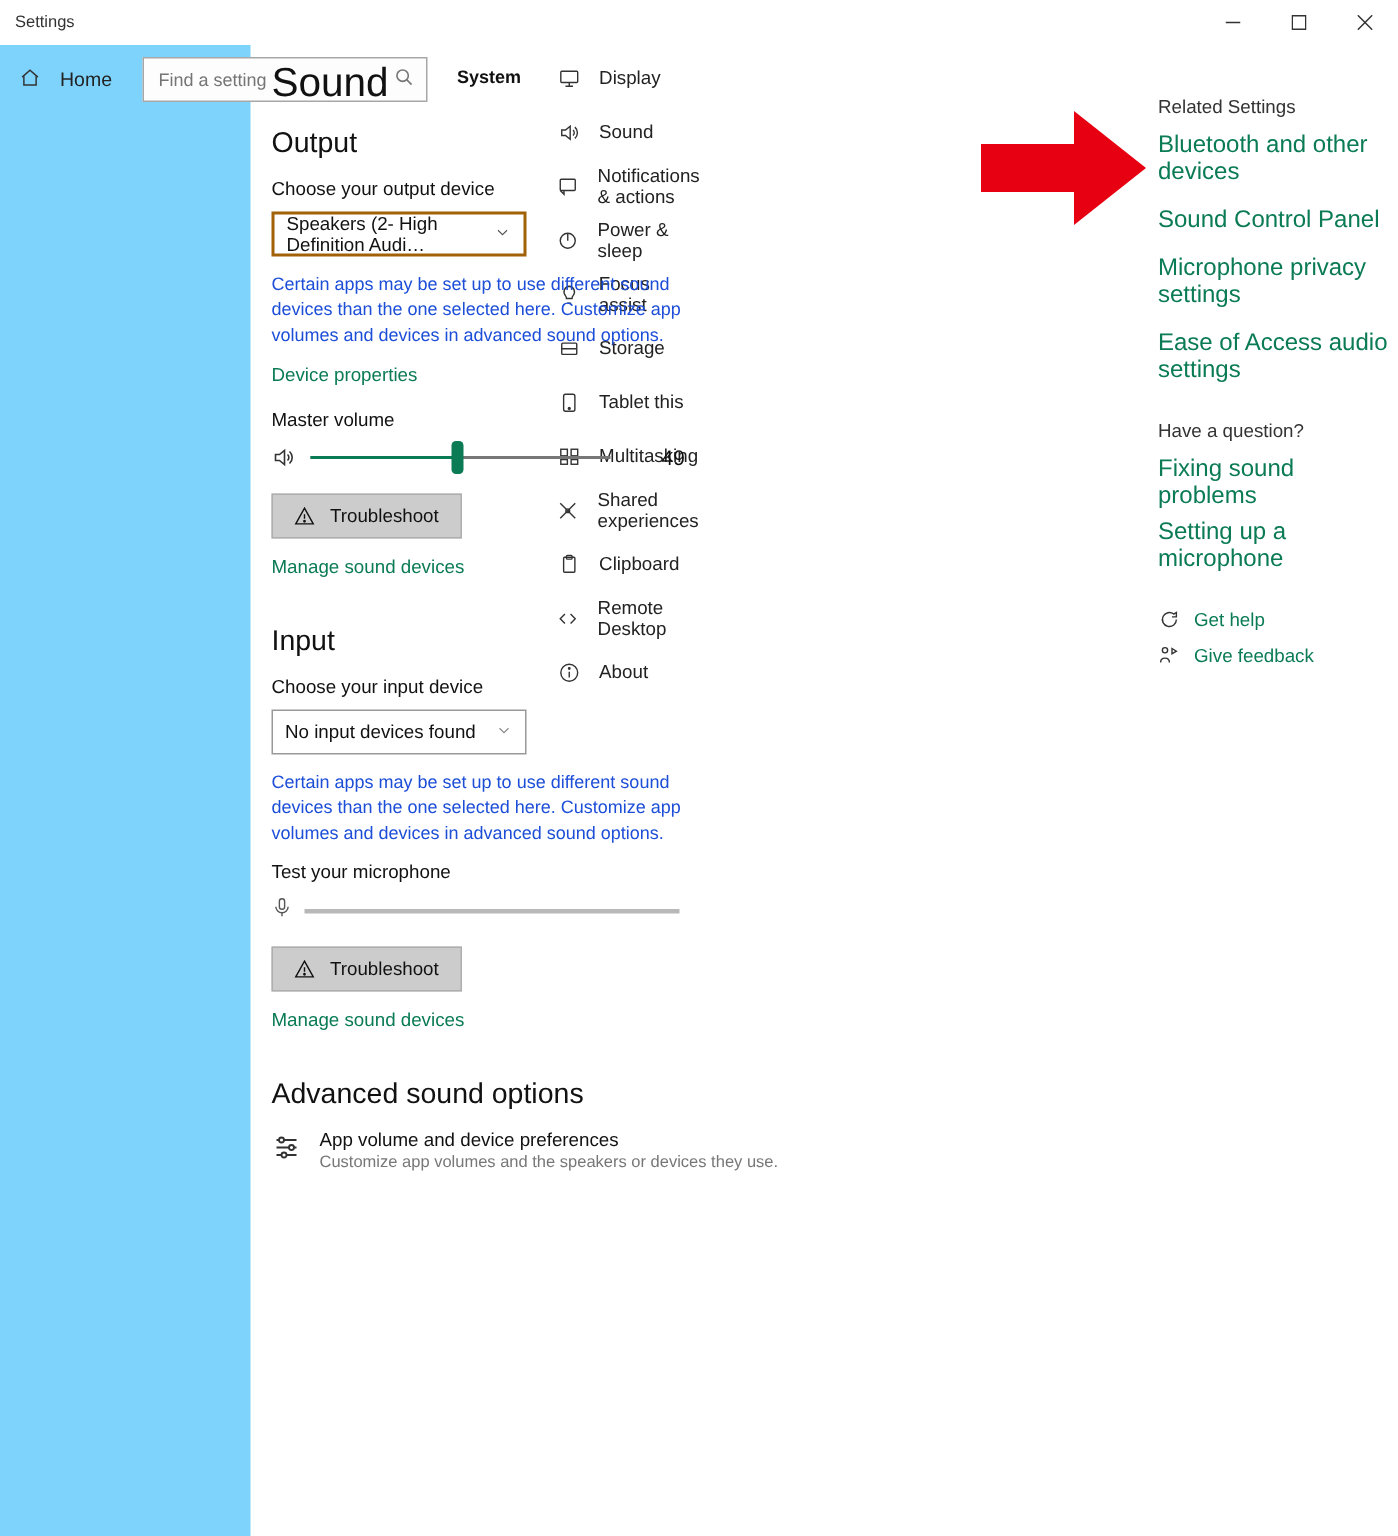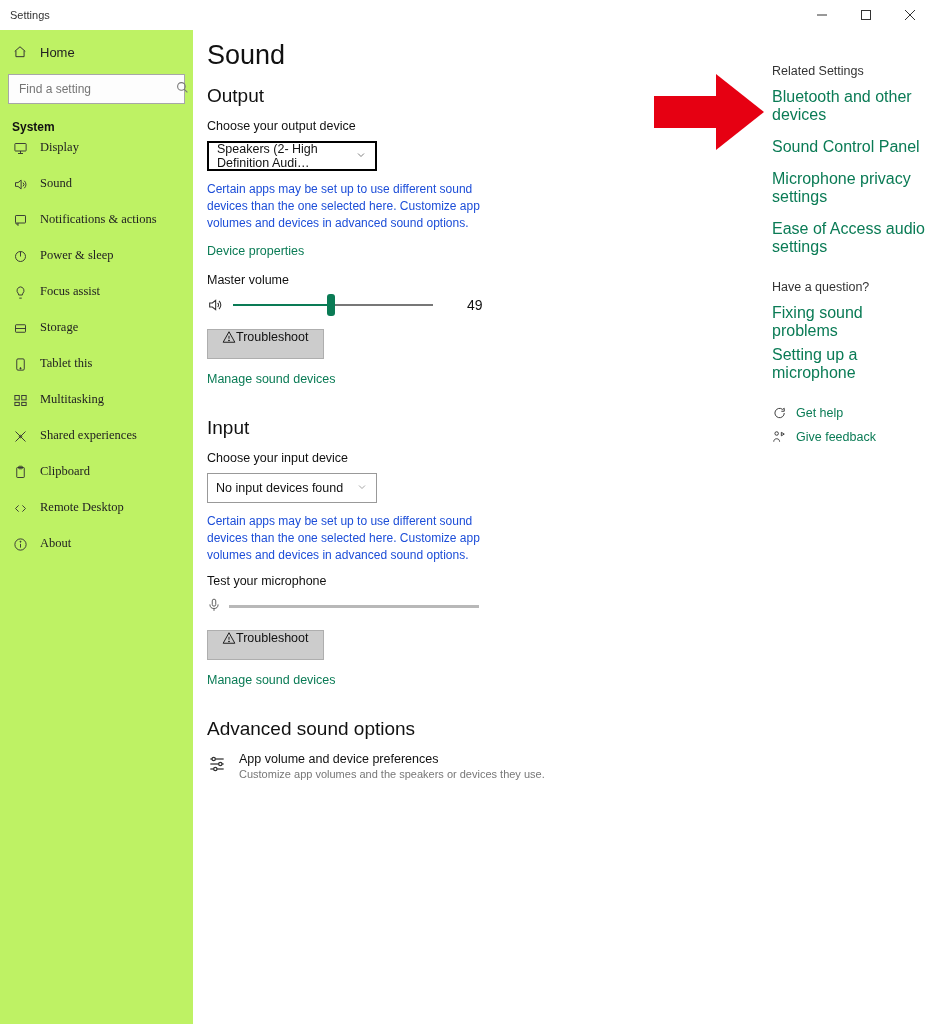--- a/index.html
+++ b/index.html
@@ -4,50 +4,50 @@
 <style>
   * { box-sizing: border-box; }
   html, body { margin:0; padding:0; width:932px; height:1024px; font-family:"Segoe UI",Arial,sans-serif; background:#fff; color:#000; }
   
   .titlebar { height:30px; display:flex; align-items:center; justify-content:space-between; padding:0 0 0 10px; font-size:11px; color:#333;}
   .win-controls { display:flex; align-items:center; height:30px;}
   .win-btn { width:44px; height:30px; display:flex; align-items:center; justify-content:center; color:#555;}
   .win-btn svg { display:block;}
   
   .app { display:flex; height:calc(1024px - 30px);}
-  .sidebar { width:193px; background:#bef264; display:flex; flex-direction:column; padding:4px 0 0 0;}
+  .sidebar { width:167px; background:#7dd3fc; display:flex; flex-direction:row; padding:4px 0 0 0;}
   .home-row { display:flex; align-items:center; height:36px; padding:0 12px; font-size:13px; color:#222;}
   .home-row .ico { width:16px; height:16px; margin-right:12px; display:flex; align-items:center; justify-content:center; color:#333;}
   .search-wrap { padding:4px 8px 6px 8px;}
   .search-box { display:flex; align-items:center; width:100%; height:30px; background:#fdfdfd; border:1px solid #a7a7a7; padding:0 8px; font-size:12px; color:#666;}
   .search-box input { flex:1; border:none; outline:none; background:transparent; font-size:12px; color:#666;}
   .cat-title { font-size:12px; font-weight:600; padding:10px 12px 6px 12px; color:#111;}
   .nav-list { display:flex; flex-direction:column;}
-  .nav-item { display:flex; height:36px; padding:0 12px 0 12px; font-size:12.5px; color:#222;font-family:Liberation Serif, serif;}
+  .nav-item { display:flex; align-items:center; height:36px; padding:0 12px 0 12px; font-size:12.5px; color:#222;}
   .nav-item .ico { width:16px; height:16px; margin-right:12px; display:flex; align-items:center; justify-content:center; color:#333;}
   .nav-item.active { }
   
   .content { flex:1; display:flex; padding:4px 0 0 0;}
   .main { flex:1; padding:6px 14px 0 14px;}
   .rightcol { width:160px; padding:30px 6px 0 0; font-size:12px;}
   h1.page-title { font-size:27px; font-weight:400; margin:0 0 14px 0; color:#111;}
   h2.section { font-size:19px; font-weight:400; margin:0 0 12px 0; color:#111;}
   .label { font-size:12.5px; color:#111; margin:0 0 8px 0;}
-  .select { width:170px; height:30px; border:2px solid #000000; display:flex; align-items:center; padding:0 8px; font-size:12.5px; color:#111; justify-content:space-between; margin-bottom:10px;}
+  .select { width:170px; height:30px; border:2px solid #a16207; display:flex; align-items:center; padding:0 8px; font-size:12.5px; color:#111; justify-content:space-between; margin-bottom:10px;}
   .select .chev { color:#555; }
   .note { font-size:12px; color:#1d4ed8; line-height:1.4; max-width:275px; margin-bottom:10px;}
   .link { font-size:12.5px; color:#0a7b55; cursor:pointer;}
   .slider-row { display:flex; align-items:center; margin:6px 0 14px 0;}
   .vol-icon { width:16px; height:16px; margin-right:10px; color:#333;}
   .slider { position:relative; width:200px; height:20px; display:flex; align-items:center;}
   .track { position:absolute; left:0; right:0; height:2px; background:#777;}
   .fill  { position:absolute; left:0; height:2px; background:#0a7b55;}
   .thumb { position:absolute; width:8px; height:22px; background:#0a7b55; border-radius:3px; transform:translateX(-4px);}
   .vol-val { margin-left:34px; font-size:14px; color:#111;}
-  .btn { display:inline-flex; height:30px; padding:0 14px; background:#ccc; border:1px solid #aeaeae; font-size:12.5px; color:#111; gap:0; cursor:pointer;}
+  .btn { display:inline-flex; align-items:center; height:30px; padding:0 14px; background:#ccc; border:1px solid #aeaeae; font-size:12.5px; color:#111; gap:10px; cursor:pointer;}
   .btn .ico { width:14px; height:14px; display:flex; align-items:center; justify-content:center;}
   .mic-row { display:flex; align-items:center; margin:4px 0 12px 0;}
   .mic-bar { width:250px; height:3px; background:#b8b8b8; margin-left:8px;}
   .adv-row { display:flex; align-items:flex-start; gap:12px; margin-top:12px;}
   .adv-ico { width:20px; height:20px; color:#333; margin-top:2px;}
   .adv-title { font-size:12.5px; color:#111; margin-bottom:2px;}
   .adv-desc  { font-size:11px; color:#777;}
   .spacer-20 { height:20px;}
   .spacer-14 { height:14px;}
   .spacer-10 { height:10px;}

